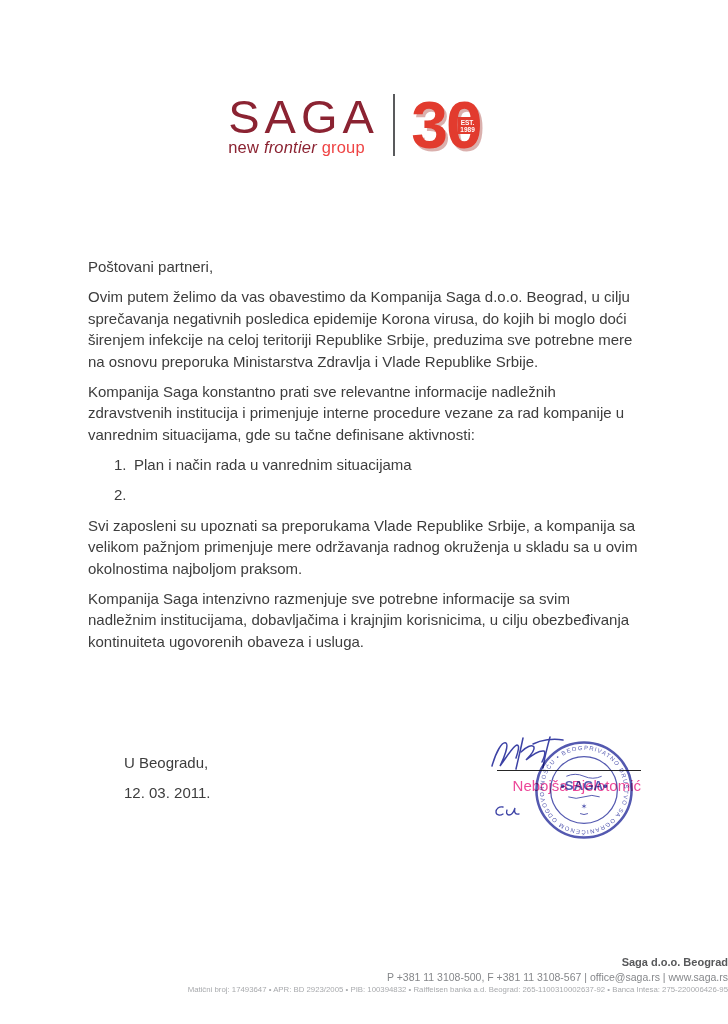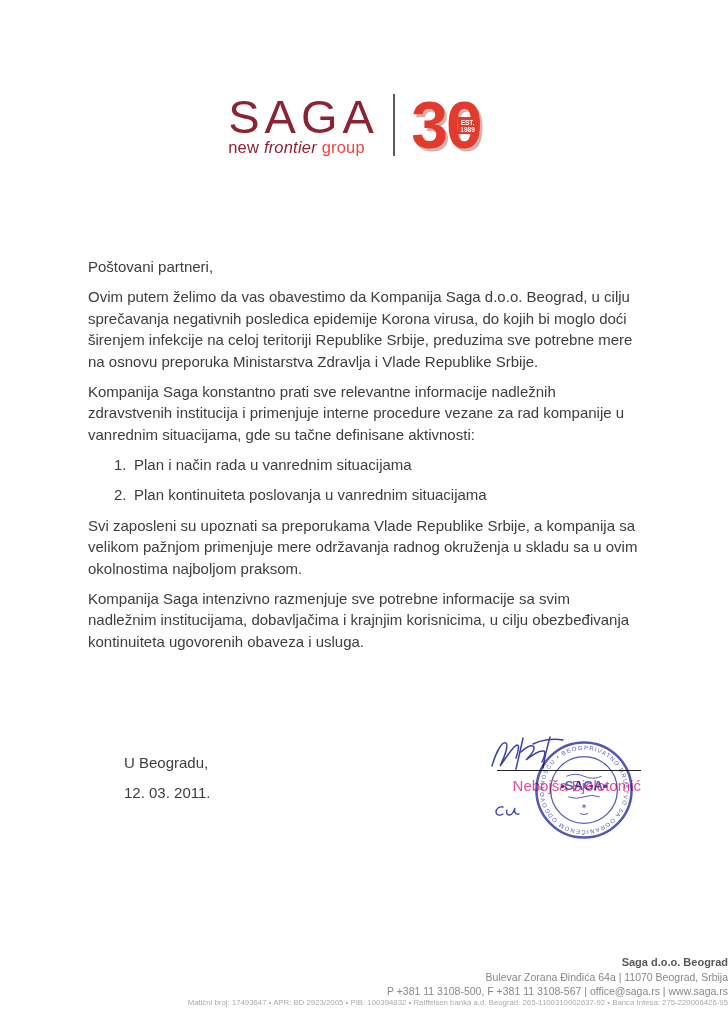--- a/index.html
+++ b/index.html
@@ -159,21 +159,20 @@
     <p>Ovim putem želimo da vas obavestimo da Kompanija Saga d.o.o. Beograd, u cilju sprečavanja negativnih posledica epidemije Korona virusa, do kojih bi moglo doći širenjem infekcije na celoj teritoriji Republike Srbije, preduzima sve potrebne mere na osnovu preporuka Ministarstva Zdravlja i Vlade Republike Srbije.</p>
     <p>Kompanija Saga konstantno prati sve relevantne informacije nadležnih zdravstvenih institucija i primenjuje interne procedure vezane za rad kompanije u vanrednim situacijama, gde su tačne definisane aktivnosti:</p>
 
     <div class="activity-list">
       <div class="list-item">
         <span class="num">1.</span>
         <span>Plan i način rada u vanrednim situacijama</span>
       </div>
       <div class="list-item">
         <span class="num">2.</span>
-        <span>Plan kontinuiteta poslovanja u vanrednim situacijama</span>
       </div>
     </div>
 
     <p>Svi zaposleni su upoznati sa preporukama Vlade Republike Srbije, a kompanija sa velikom pažnjom primenjuje mere održavanja radnog okruženja u skladu sa u ovim okolnostima najboljom praksom.</p>
     <p>Kompanija Saga intenzivno razmenjuje sve potrebne informacije sa svim nadležnim institucijama, dobavljačima i krajnjim korisnicima, u cilju obezbeđivanja kontinuiteta ugovorenih obaveza i usluga.</p>
   </main>
 
   <div class="place-date">
     <p>U Beogradu,</p>
     <p>12. 03. 2011.</p>
@@ -209,18 +208,17 @@
     <svg class="initials-svg" viewBox="0 0 28 18">
       <g fill="none" stroke="#3c42a5" stroke-width="1.3" stroke-linecap="round">
         <path d="M10,6 C6,5 3,8 3,11 C3,14 7,15 10,13"></path>
         <path d="M14,9 C13,12 14,14 16,14 C19,14 21,10 22,7 C21,11 22,14 26,13"></path>
       </g>
     </svg>
   </div>
 
   <footer class="footer">
     <div class="f-company">Saga d.o.o. Beograd</div>
-    <div class="f-address">Bulevar Zorana Đinđića 64a | 11070 Beograd, Srbija</div>
     <div class="f-contacts">P +381 11 3108-500, F +381 11 3108-567 | office@saga.rs | www.saga.rs</div>
     <div class="f-reg">Matični broj: 17493647 • APR: BD 2923/2005 • PIB: 100394832 • Raiffeisen banka a.d. Beograd: 265-1100310002637-92 • Banca Intesa: 275-220006426-95</div>
   </footer>
 
 </div>
 
 </body></html>

